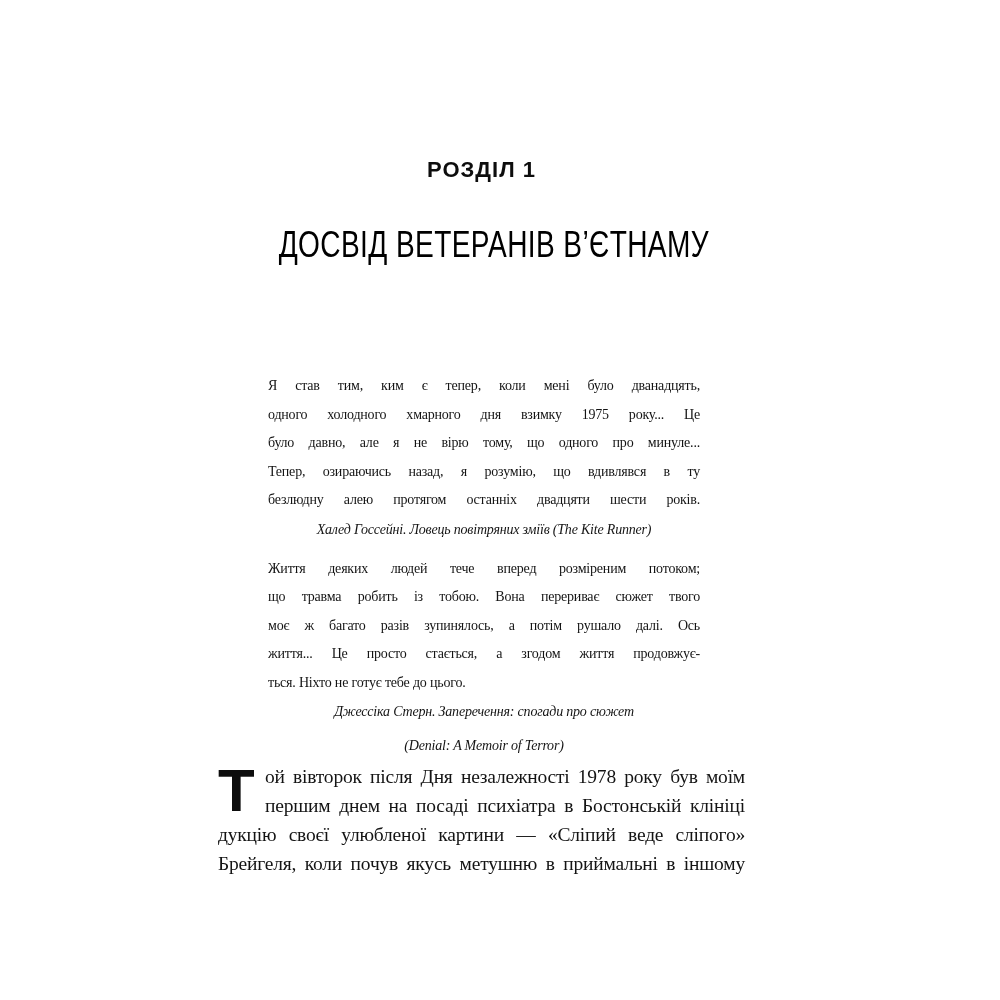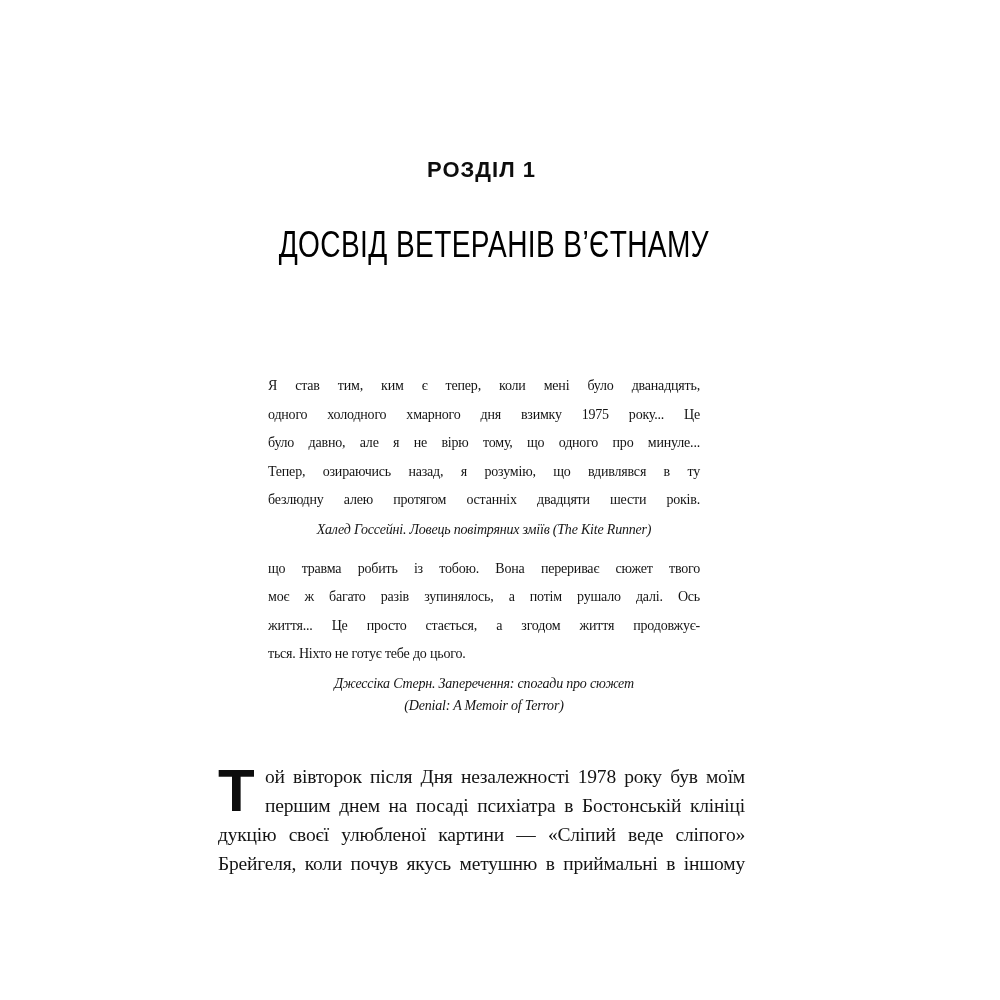--- a/index.html
+++ b/index.html
@@ -129,26 +129,27 @@
       <div class="epigraph">
         <div class="quote-line">Я став тим, ким є тепер, коли мені було дванадцять,</div>
         <div class="quote-line">одного холодного хмарного дня взимку 1975 року... Це</div>
         <div class="quote-line">було давно, але я не вірю тому, що одного про минуле...</div>
         <div class="quote-line">Тепер, озираючись назад, я розумію, що вдивлявся в ту</div>
         <div class="quote-line">безлюдну алею протягом останніх двадцяти шести років.</div>
         <div class="attribution">Халед Госсейні. Ловець повітряних зміїв (The Kite Runner)</div>
       </div>
 
       <div class="epigraph">
+        <div class="quote-line">Життя деяких людей тече вперед розміреним потоком;</div>
         <div class="quote-line">що травма робить із тобою. Вона перериває сюжет твого</div>
         <div class="quote-line">моє ж багато разів зупинялось, а потім рушало далі. Ось</div>
         <div class="quote-line">життя... Це просто стається, а згодом життя продовжує-</div>
         <div class="quote-line no-stretch">ться. Ніхто не готує тебе до цього.</div>
         <div class="attribution">Джессіка Стерн. Заперечення: спогади про сюжет</div>
-        <div class="attribution" style="margin-top:0;">(Denial: A Memoir of Terror)</div>
+        <div class="attribution" style="margin-top:12px;">(Denial: A Memoir of Terror)</div>
       </div>
 
     </div>
 
     <div class="body-para">
       <span class="drop-cap">Т</span>
       <div class="body-line indent">ой вівторок після Дня незалежності 1978 року був моїм</div>
       <div class="body-line indent">першим днем на посаді психіатра в Бостонській клініці</div>
       <div class="body-line">дукцію своєї улюбленої картини — «Сліпий веде сліпого»</div>
       <div class="body-line">Брейгеля, коли почув якусь метушню в приймальні в іншому</div>

